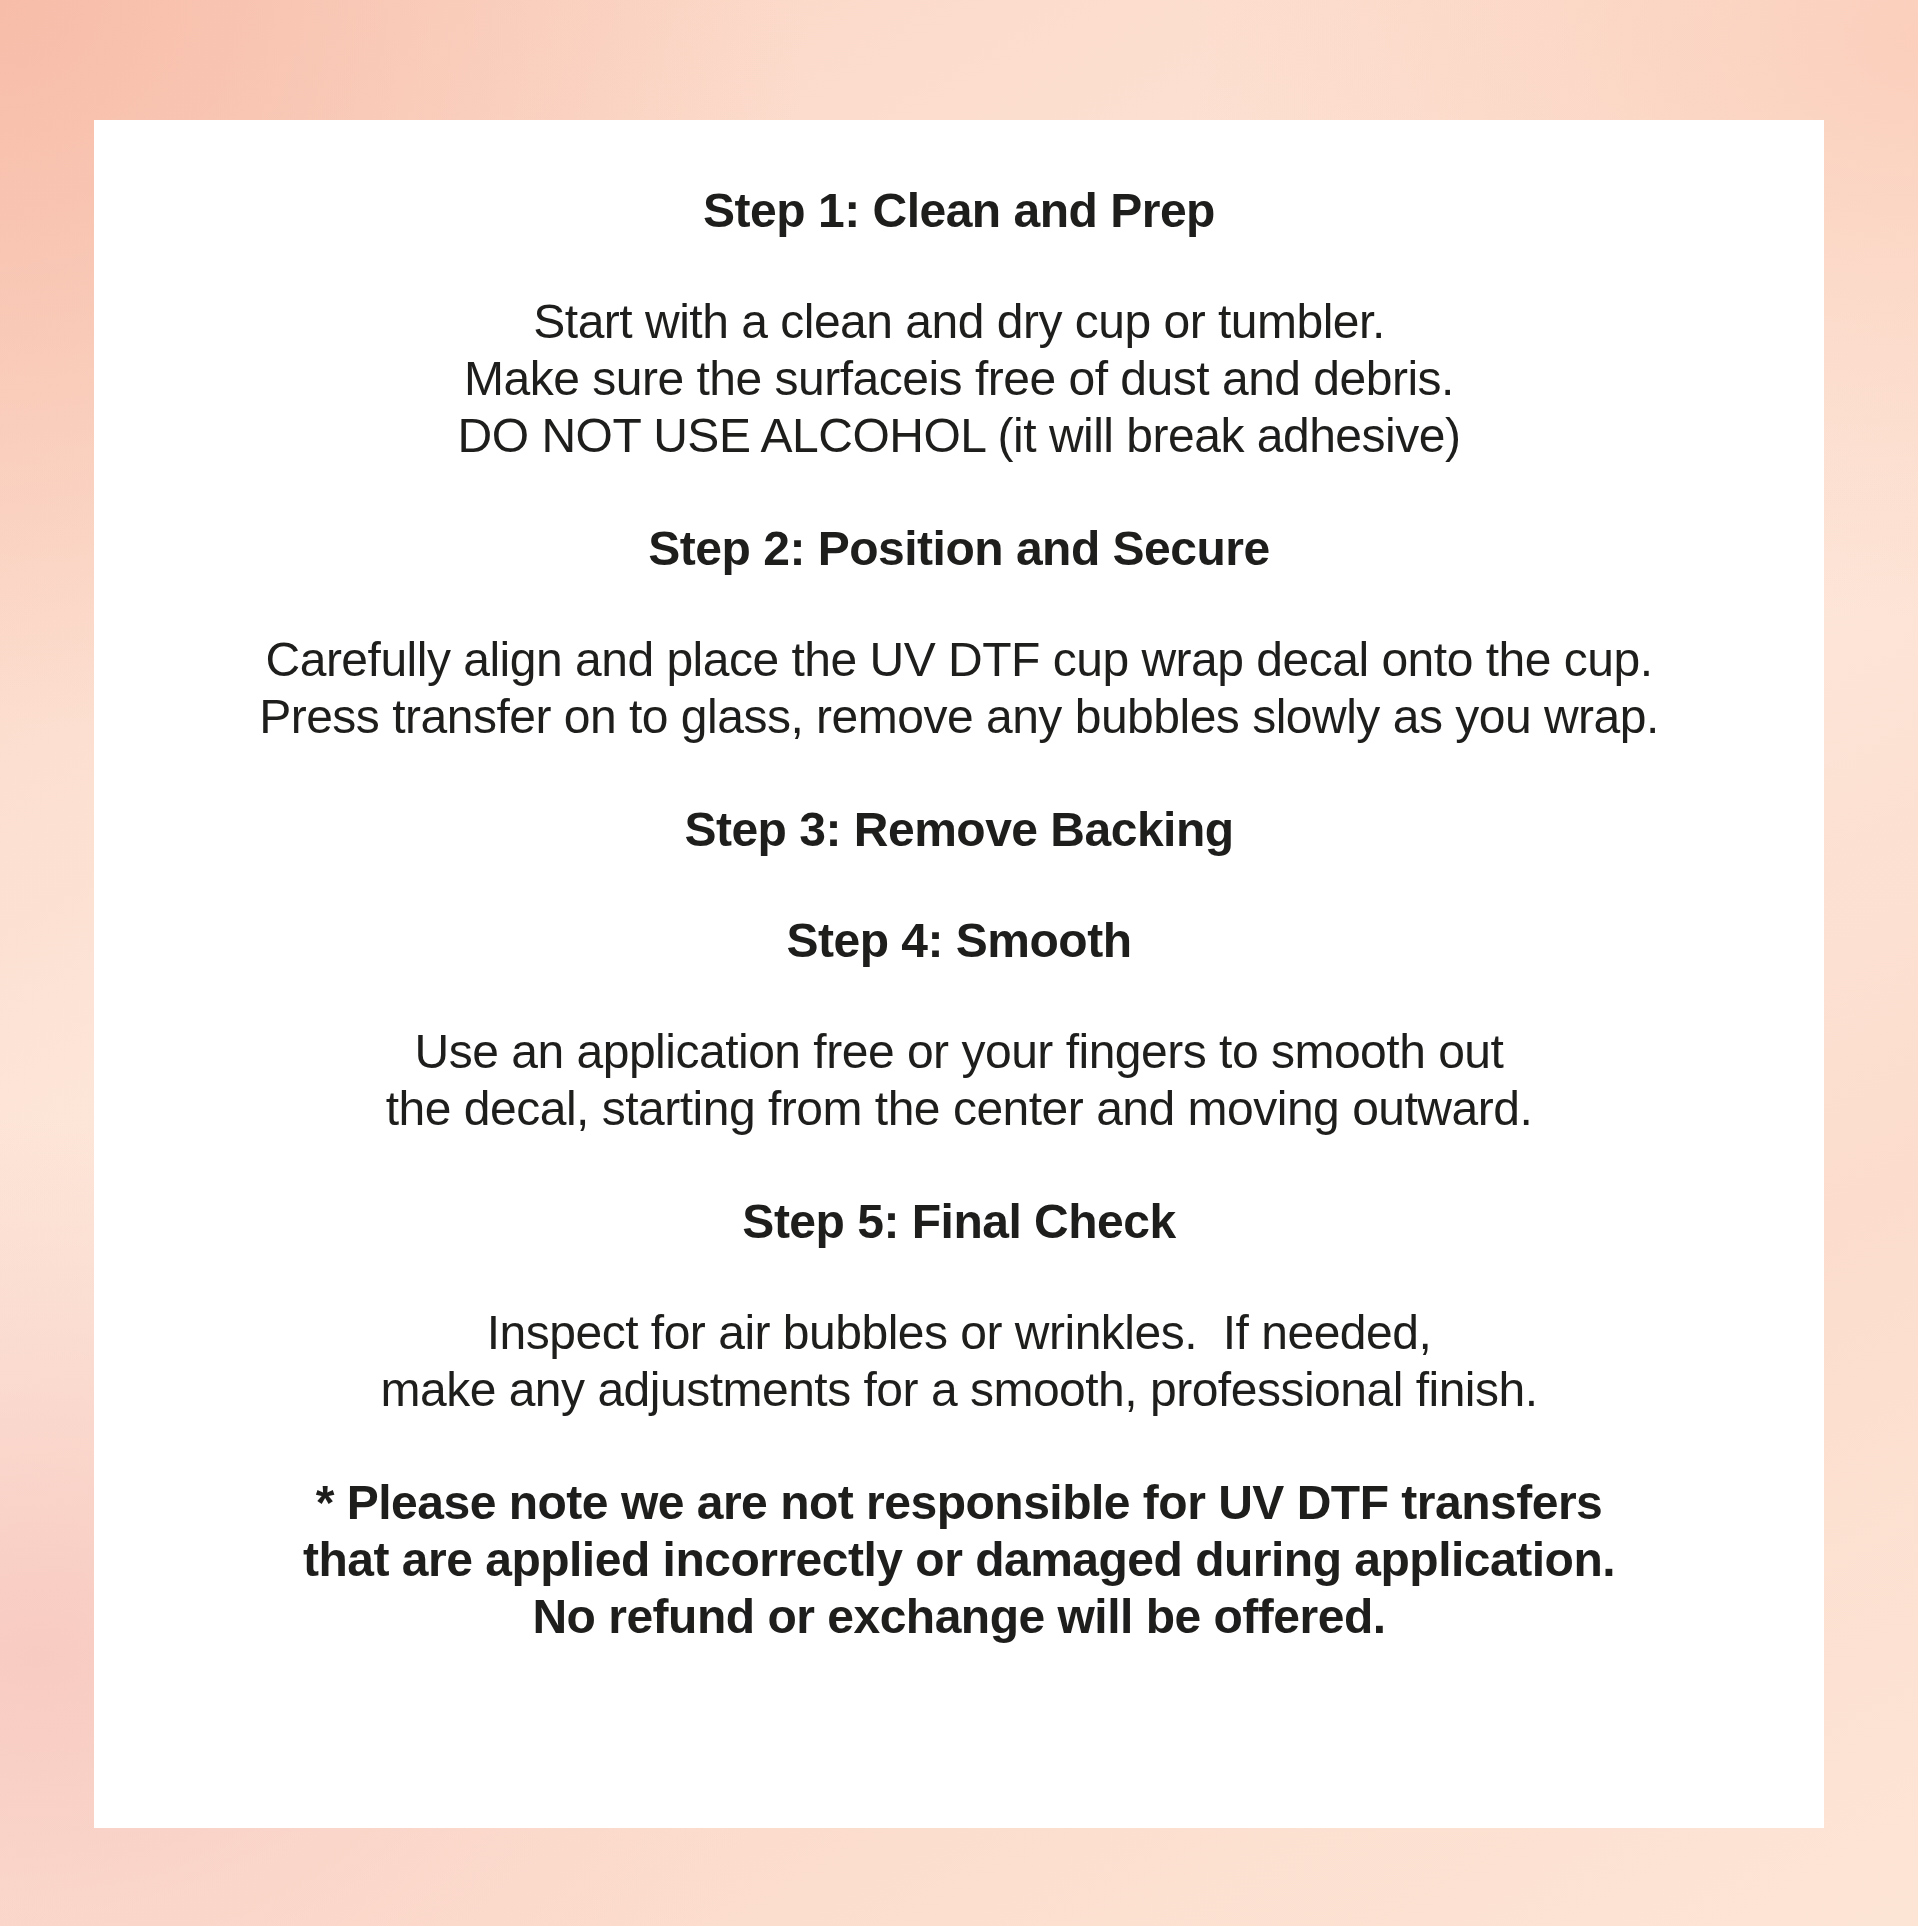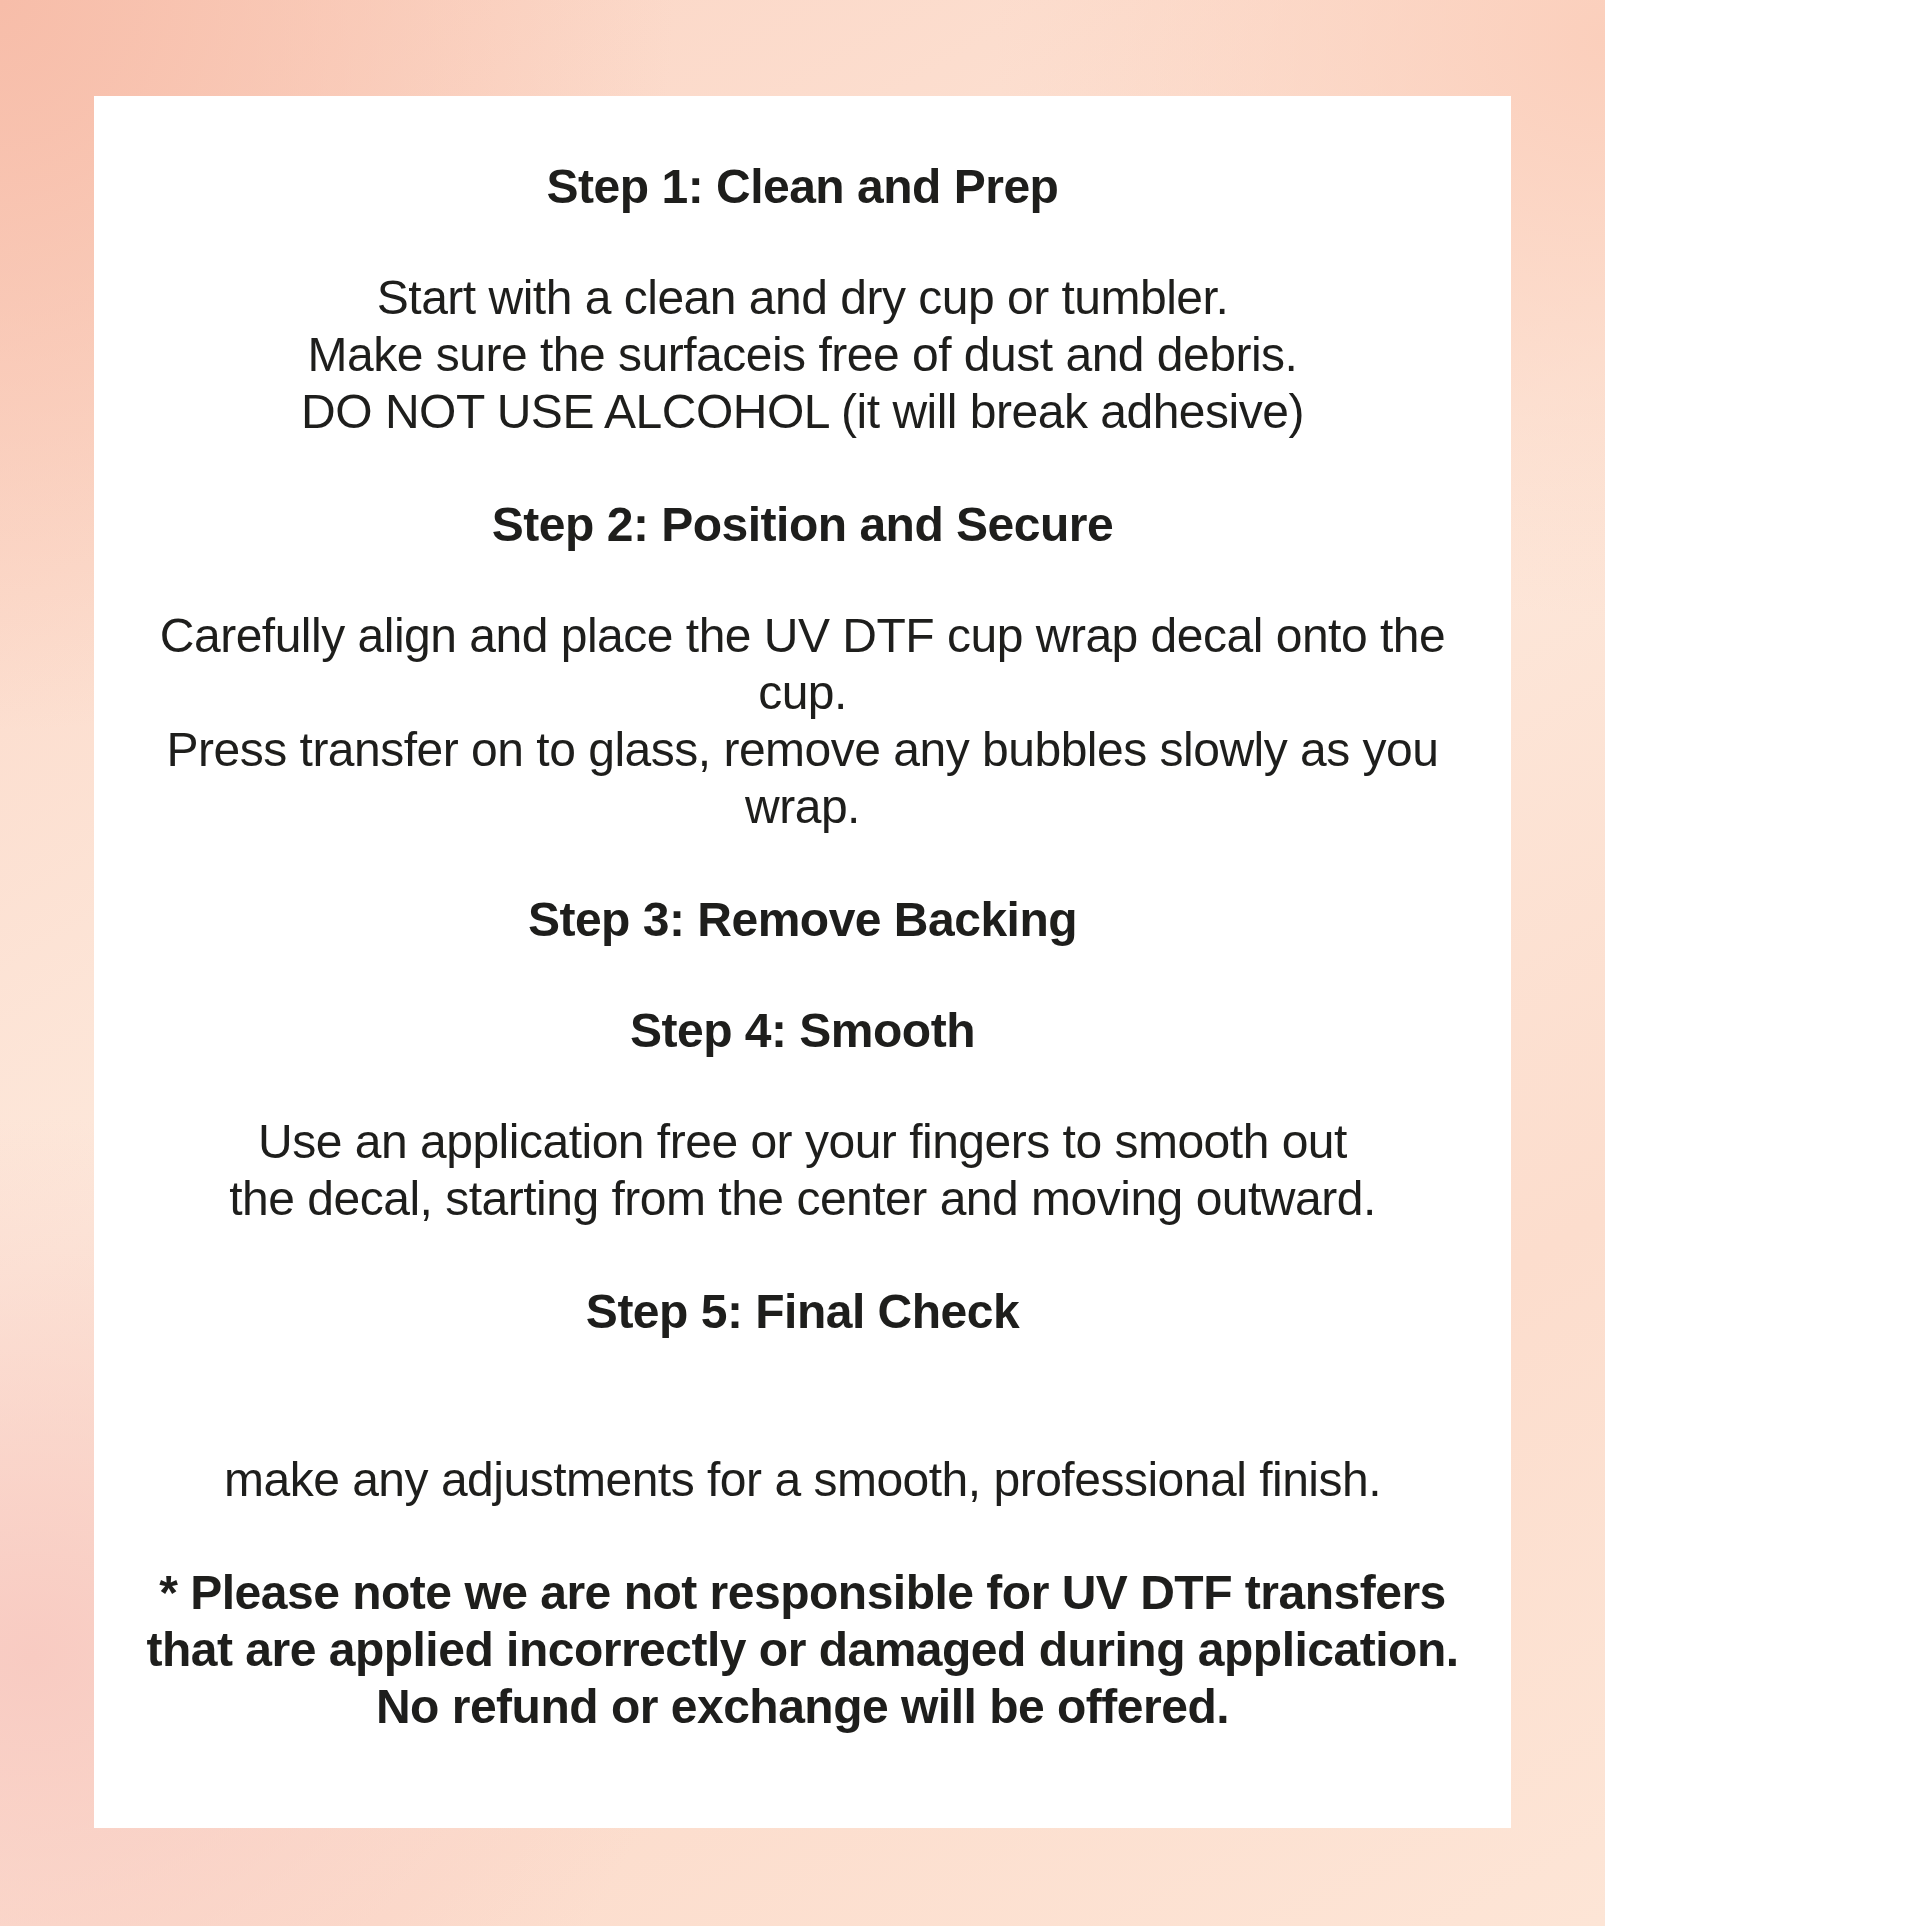--- a/index.html
+++ b/index.html
@@ -1,23 +1,23 @@
 <!DOCTYPE html>
 <html><head>
 <meta charset="utf-8">
 <style>
   html, body {
     margin: 0;
     padding: 0;
   }
   .frame {
-    width: 1605px;
+    width: 1918px;
     height: 1927px;
     box-sizing: border-box;
-    padding: 96px 94px 99px 94px;
+    padding: 120px 94px 99px 94px;
     background:
       radial-gradient(42% 38% at 0% 0%, #f7bda9 0%, rgba(247,189,169,0) 100%),
       radial-gradient(38% 30% at 100% 2%, #fbcfbc 0%, rgba(251,207,188,0) 100%),
       radial-gradient(40% 28% at 2% 86%, #f8cbc2 0%, rgba(248,203,194,0) 100%),
       linear-gradient(150deg, #fbd3c2 0%, #fde8db 45%, #fcddcd 75%, #fde5d6 100%);
   }
   .card {
     width: 100%;
     height: 100%;
     box-sizing: border-box;
@@ -74,21 +74,21 @@
     <h2 class="heading">Step 3: Remove Backing</h2>
 
     <h2 class="heading">Step 4: Smooth</h2>
     <p class="para">
       <span class="line">Use an application free or your fingers to smooth out</span><br>
       <span class="line">the decal, starting from the center and moving outward.</span>
     </p>
 
     <h2 class="heading">Step 5: Final Check</h2>
     <p class="para">
-      <br>
+      <span class="line">Inspect for air bubbles or wrinkles.  If needed,</span><br>
       <span class="line">make any adjustments for a smooth, professional finish.</span>
     </p>
 
     <p class="para disclaimer">
       <span class="line">* Please note we are not responsible for UV DTF transfers</span><br>
       <span class="line">that are applied incorrectly or damaged during application.</span><br>
       <span class="line">No refund or exchange will be offered.</span>
     </p>
 
   </div>

